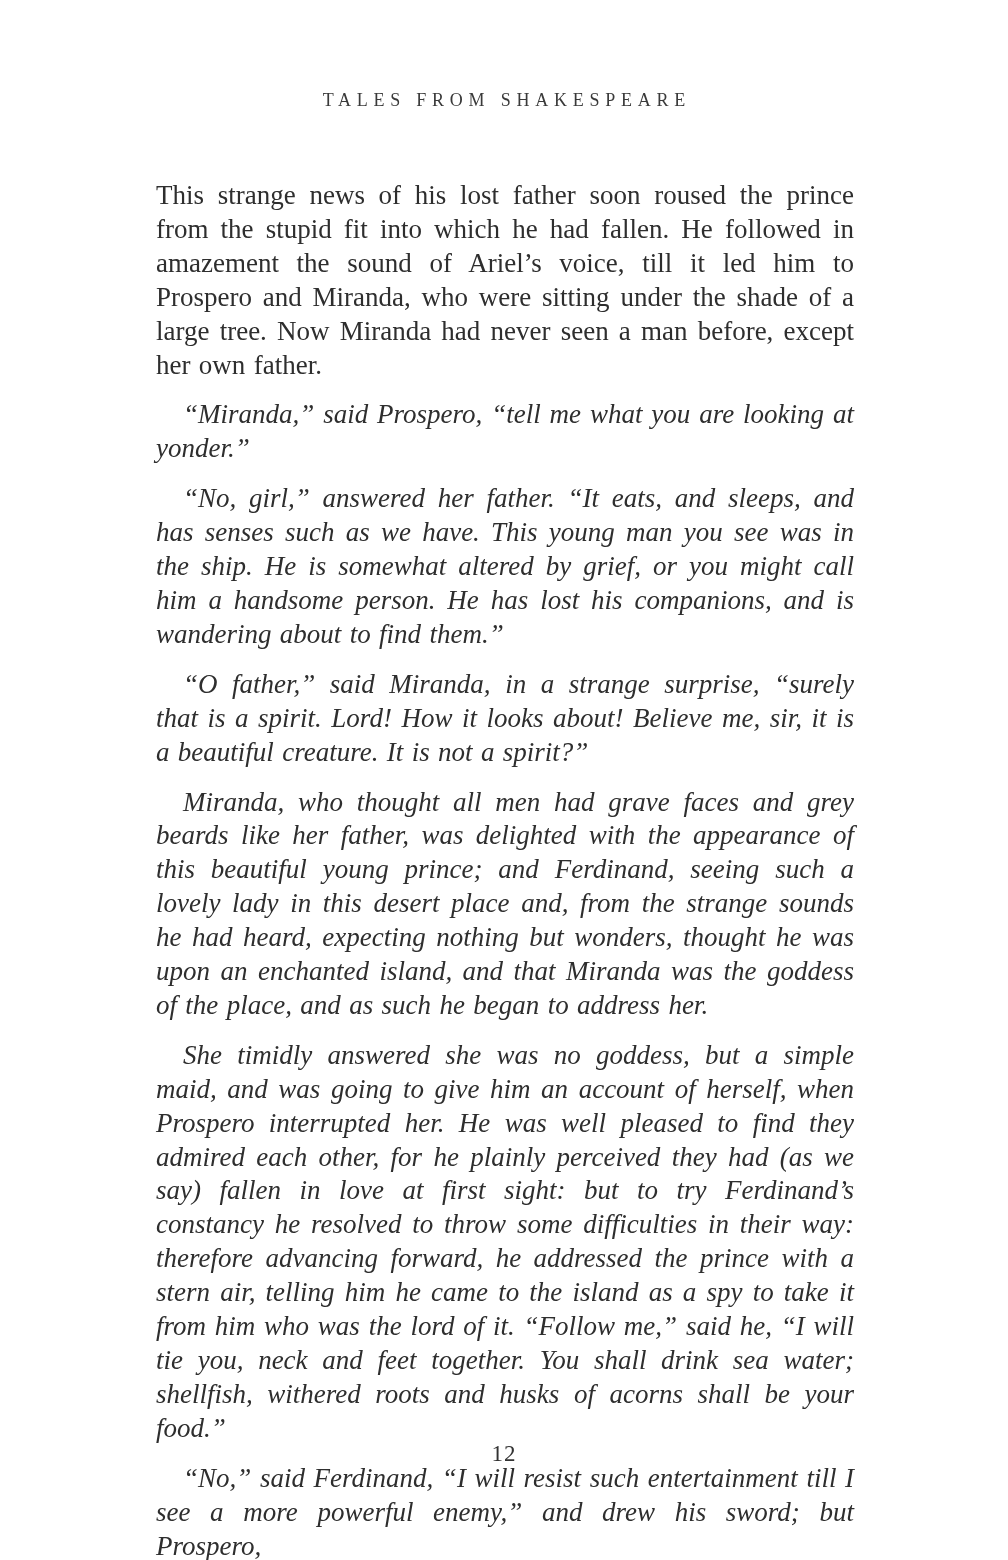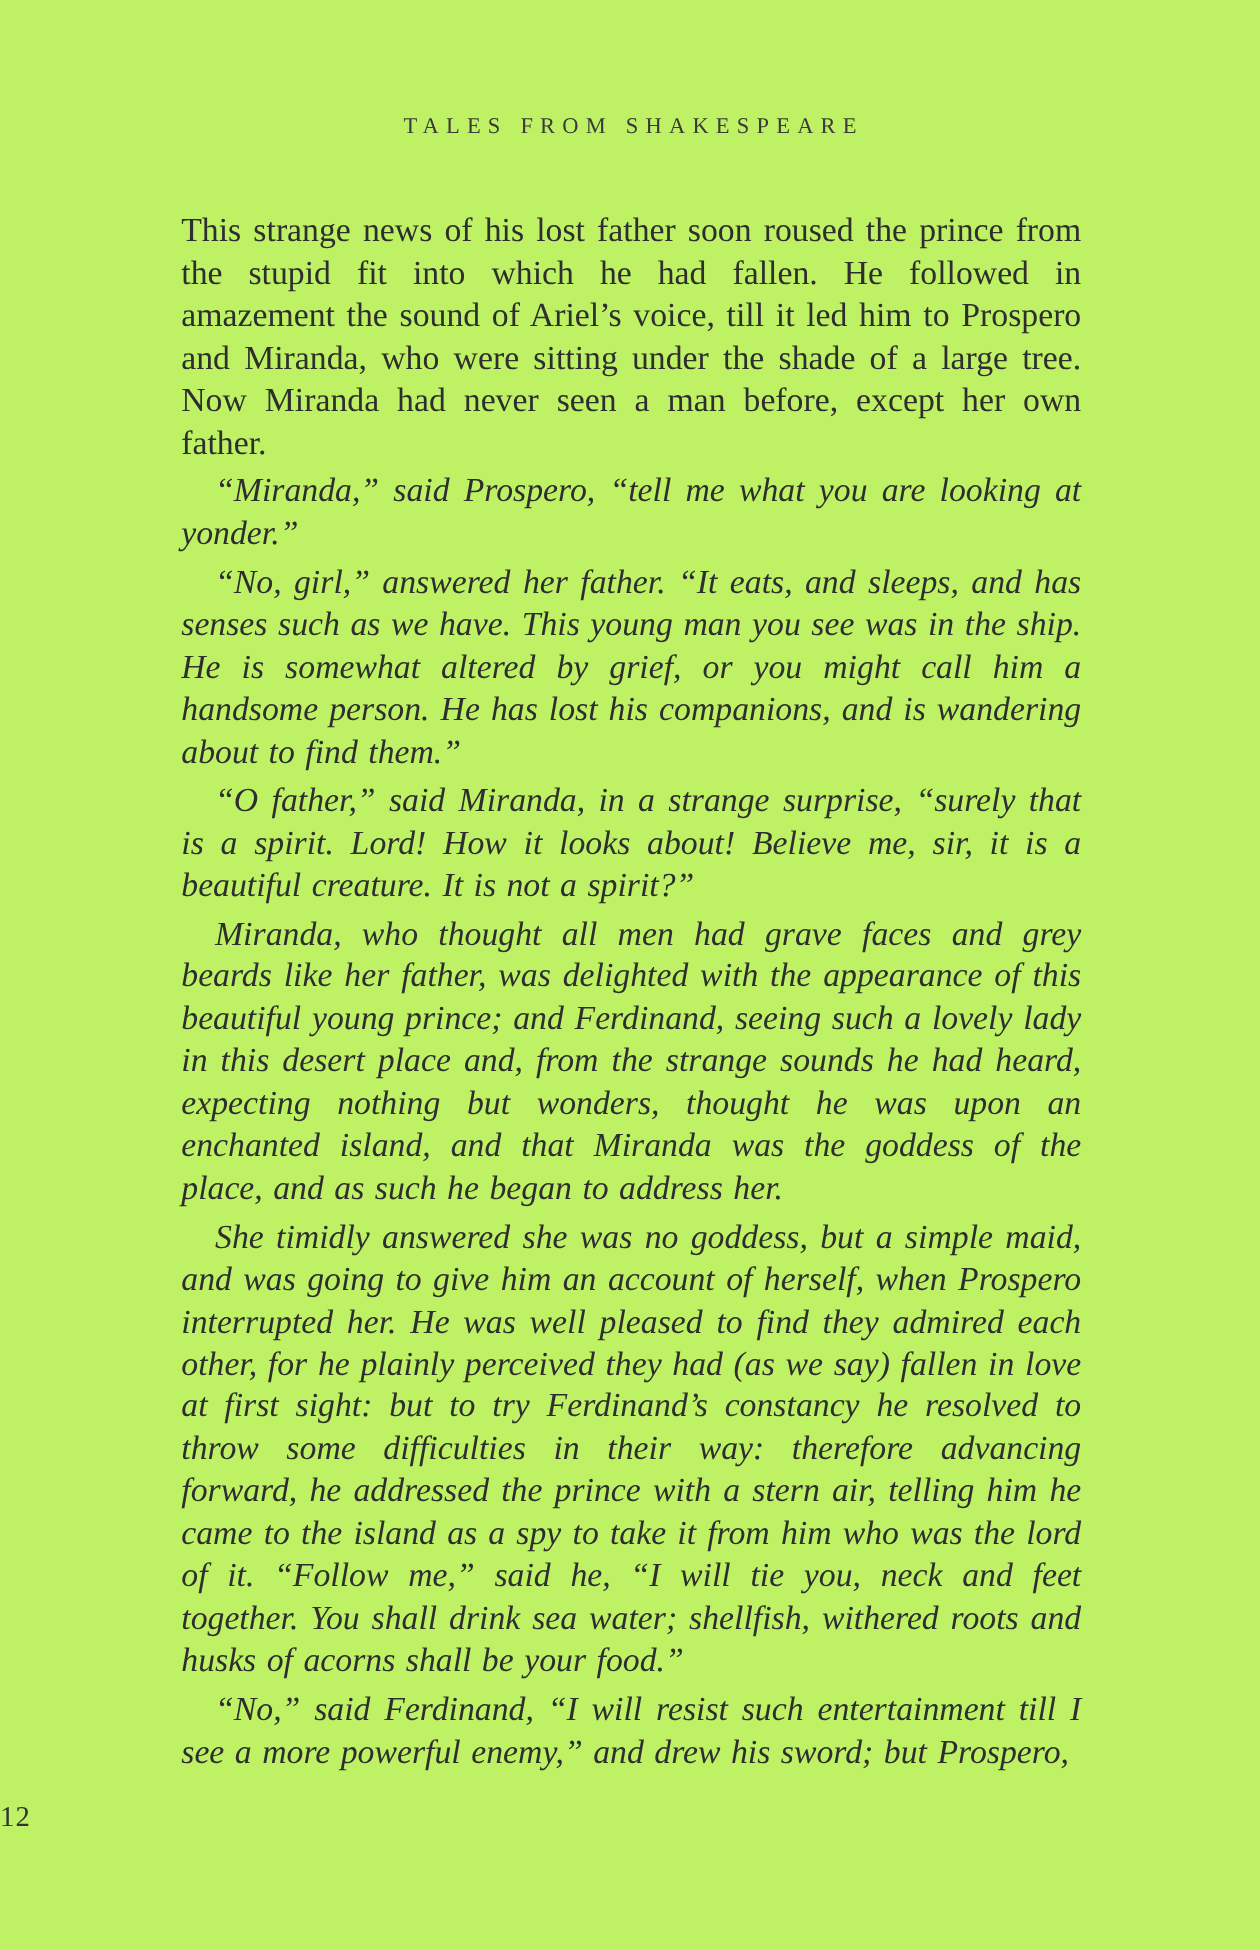--- a/index.html
+++ b/index.html
@@ -5,21 +5,21 @@
   html, body {
     margin: 0;
     padding: 0;
     background: #e8e8e8;
   }
   .page {
     position: relative;
     width: 1008px;
     height: 1560px;
     margin: 0 auto;
-    background: #bef264;
+    background: #ffffff;
     overflow: hidden;
     font-family: "Liberation Serif", serif;
     color: #2e2e2e;
   }
   .running-header {
     position: absolute;
     top: 90px;
     left: 0;
     width: 100%;
     text-align: center;
@@ -28,37 +28,37 @@
     color: #3a3a3a;
     text-indent: 0.32em; 
   }
   .body-text {
     position: absolute;
     top: 163px;
     left: 140px;
     width: 730px;
   }
   .body-text p {
-    margin: 5px;
+    margin: 16px;
     font-size: 27px;
     line-height: 33.9px;
     text-align: justify;
     word-spacing: 0.06em;
     color: #2e2e2e;
   }
   .body-text p.indent {
     text-indent: 27px;
     font-style: italic;
   }
   .page-number {
     position: absolute;
     top: 1441px;
     left: 0;
     width: 100%;
-    text-align: left;
+    text-align: center;
     font-size: 23px;
     letter-spacing: 0.04em;
     color: #333333;
     font-variant-numeric: oldstyle-nums;
   }
 </style>
 </head>
 <body>
 
 <div class="page">

